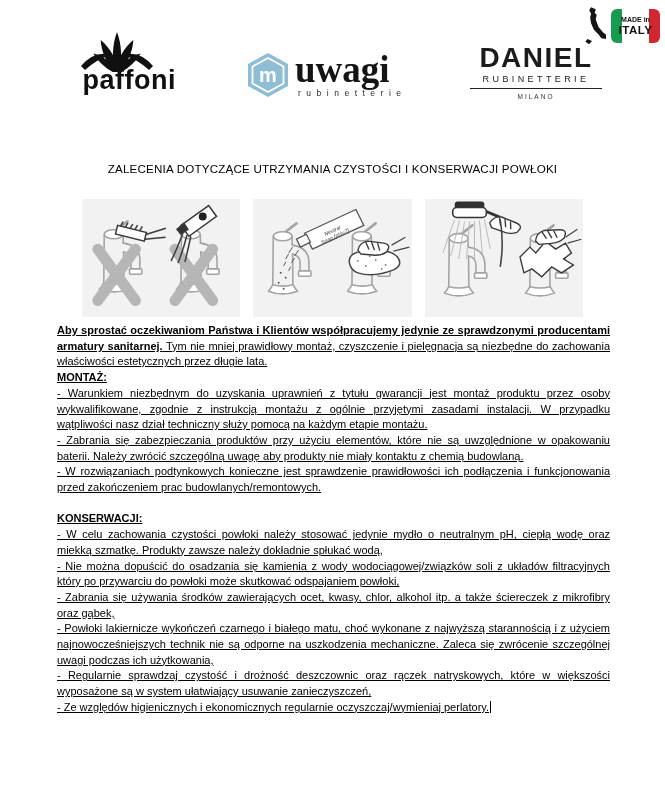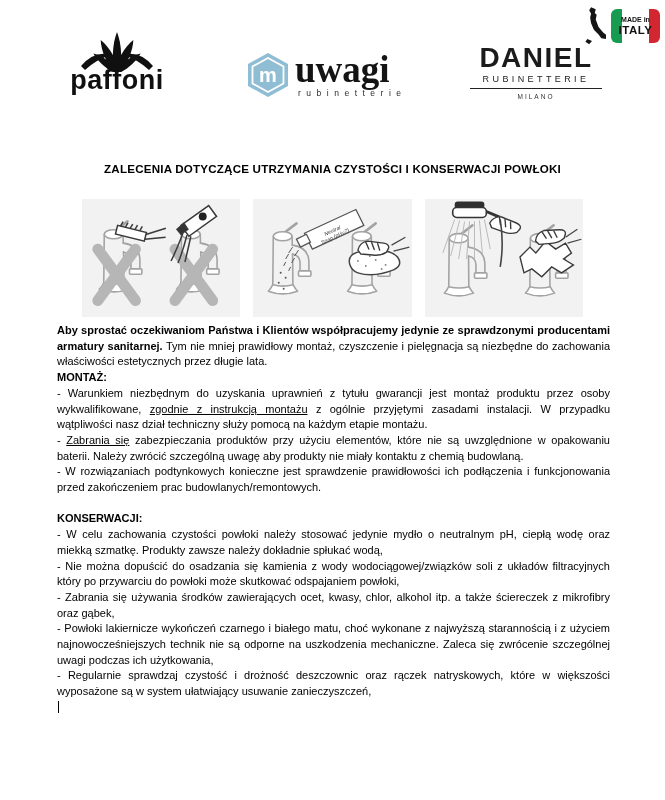--- a/index.html
+++ b/index.html
@@ -1,20 +1,20 @@
 <!DOCTYPE html>
 <html style="--text: #000000; --flag-green: #169b51; --flag-red: #d22730; --emmevi-blue: #8fbdd3; --panel-bg: #f2f2f2; --x-gray: #b6b6b6;"><head>
 <meta charset="utf-8">
 <style>
   html,body{margin:0;padding:0;background:#fff;}
   .page{position:relative;width:665px;height:800px;background:#fff;overflow:hidden;
         font-family:"Liberation Sans",sans-serif;color:var(--text,#000);}
 
   
-  .paffoni{position:absolute;left:58px;top:26px;width:118px;text-align:center;}
+  .paffoni{position:absolute;left:58px;top:26px;width:118px;text-align:right;}
   .paffoni svg{display:block;margin:0 auto;}
   .paffoni-word{font-weight:700;font-size:27px;letter-spacing:.5px;color:#101010;margin-top:-7px;}
 
   .emmevi{position:absolute;left:247px;top:52px;display:flex;align-items:flex-start;gap:6px;}
   .emmevi-word{font-family:"Liberation Serif",serif;font-weight:700;font-size:37px;line-height:.95;color:#141414;}
   .emmevi-sub{font-size:8.5px;letter-spacing:5.5px;color:#2b2b2b;margin-top:1px;padding-left:3px;}
 
   .daniel{position:absolute;left:470px;top:44px;width:132px;text-align:center;color:#1b1b1b;}
   .daniel-name{font-size:28px;font-weight:600;letter-spacing:1.5px;line-height:1;}
   .daniel-sub{font-size:9px;letter-spacing:3.4px;margin-top:2px;padding-bottom:4px;border-bottom:1.5px solid #222;}
@@ -25,30 +25,30 @@
   .flag .g{width:11px;background:var(--flag-green,#169b51);}
   .flag .w{flex:1;background:#fff;}
   .flag .r{width:11px;background:var(--flag-red,#d22730);}
   .flag-text{position:absolute;inset:0;display:flex;flex-direction:column;align-items:center;justify-content:center;
              font-weight:700;color:#111;line-height:1.05;}
   .flag-text .l1{font-size:7px;}
   .flag-text .l2{font-size:11.5px;letter-spacing:.5px;}
 
   
   .title{position:absolute;top:162px;left:0;right:0;text-align:center;
-         font-size:11.6px;font-weight:700;letter-spacing:.2px;color:#000;}
+         font-size:11.6px;font-weight:400;letter-spacing:.2px;color:#000;}
 
   
   .panels{position:absolute;top:199px;left:82px;right:82px;height:118px;display:flex;gap:13px;}
   .panel{flex:1;background:var(--panel-bg,#f2f2f2);}
   .panel svg{width:100%;height:100%;display:block;}
 
   
   .bodytext{position:absolute;top:323px;left:57px;width:553px;
-            font-size:11px;line-height:15.7px;text-align:justify;color:#000;}
+            font-size:11px;line-height:15.7px;text-align:justify;color:#000;text-decoration:underline;}
   .bodytext p{margin:0;}
   .bodytext .b{font-weight:700;}
   .bodytext .u{text-decoration:underline;margin-top:32px;}
   .bodytext .spacer{height:15.7px;}
   .cursor{display:inline-block;width:1px;height:12px;background:#000;vertical-align:-2px;margin-left:1px;}
 </style>
 </head>
 <body>
 
 <svg width="0" height="0" style="position:absolute" aria-hidden="true">
@@ -216,16 +216,16 @@
       <p><span>- Warunkiem niezbędnym do uzyskania uprawnień z tytułu gwarancji jest montaż produktu przez osoby wykwalifikowane, </span><span class="u">zgodnie z instrukcją montażu</span><span> z ogólnie przyjętymi zasadami instalacji. W przypadku wątpliwości nasz dział techniczny służy pomocą na każdym etapie montażu.</span></p>
       <p><span>- </span><span class="u">Zabrania się</span><span> zabezpieczania produktów przy użyciu elementów, które nie są uwzględnione w opakowaniu baterii. Należy zwrócić szczególną uwagę aby produkty nie miały kontaktu z chemią budowlaną.</span></p>
       <p><span>- W rozwiązaniach podtynkowych konieczne jest sprawdzenie prawidłowości ich podłączenia i funkcjonowania przed zakończeniem prac budowlanych/remontowych.</span></p>
       <p class="spacer"></p>
       <p><span class="b">KONSERWACJI:</span></p>
       <p><span>- W celu zachowania czystości powłoki należy stosować jedynie mydło o neutralnym pH, ciepłą wodę oraz miekką szmatkę. Produkty zawsze należy dokładnie spłukać wodą,</span></p>
       <p><span>- Nie można dopuścić do osadzania się kamienia z wody wodociągowej/związków soli z układów filtracyjnych który po przywarciu do powłoki może skutkować odspajaniem powłoki,</span></p>
       <p><span>- Zabrania się używania środków zawierających ocet, kwasy, chlor, alkohol itp. a także ściereczek z mikrofibry oraz gąbek,</span></p>
       <p><span>- Powłoki lakiernicze wykończeń czarnego i białego matu, choć wykonane z najwyższą starannością i z użyciem najnowocześniejszych technik nie są odporne na uszkodzenia mechaniczne. Zaleca się zwrócenie szczególnej uwagi podczas ich użytkowania,</span></p>
       <p><span>- Regularnie sprawdzaj czystość i drożność deszczownic oraz rączek natryskowych, które w większości wyposażone są w system ułatwiający usuwanie zanieczyszczeń,</span></p>
-      <p><span class="cursor"></span></p>
+      <p><span>- Ze względów higienicznych i ekonomicznych regularnie oczyszczaj/wymieniaj perlatory.</span><span class="cursor"></span></p>
     </main>
 
 </div>
 
 </body></html>

